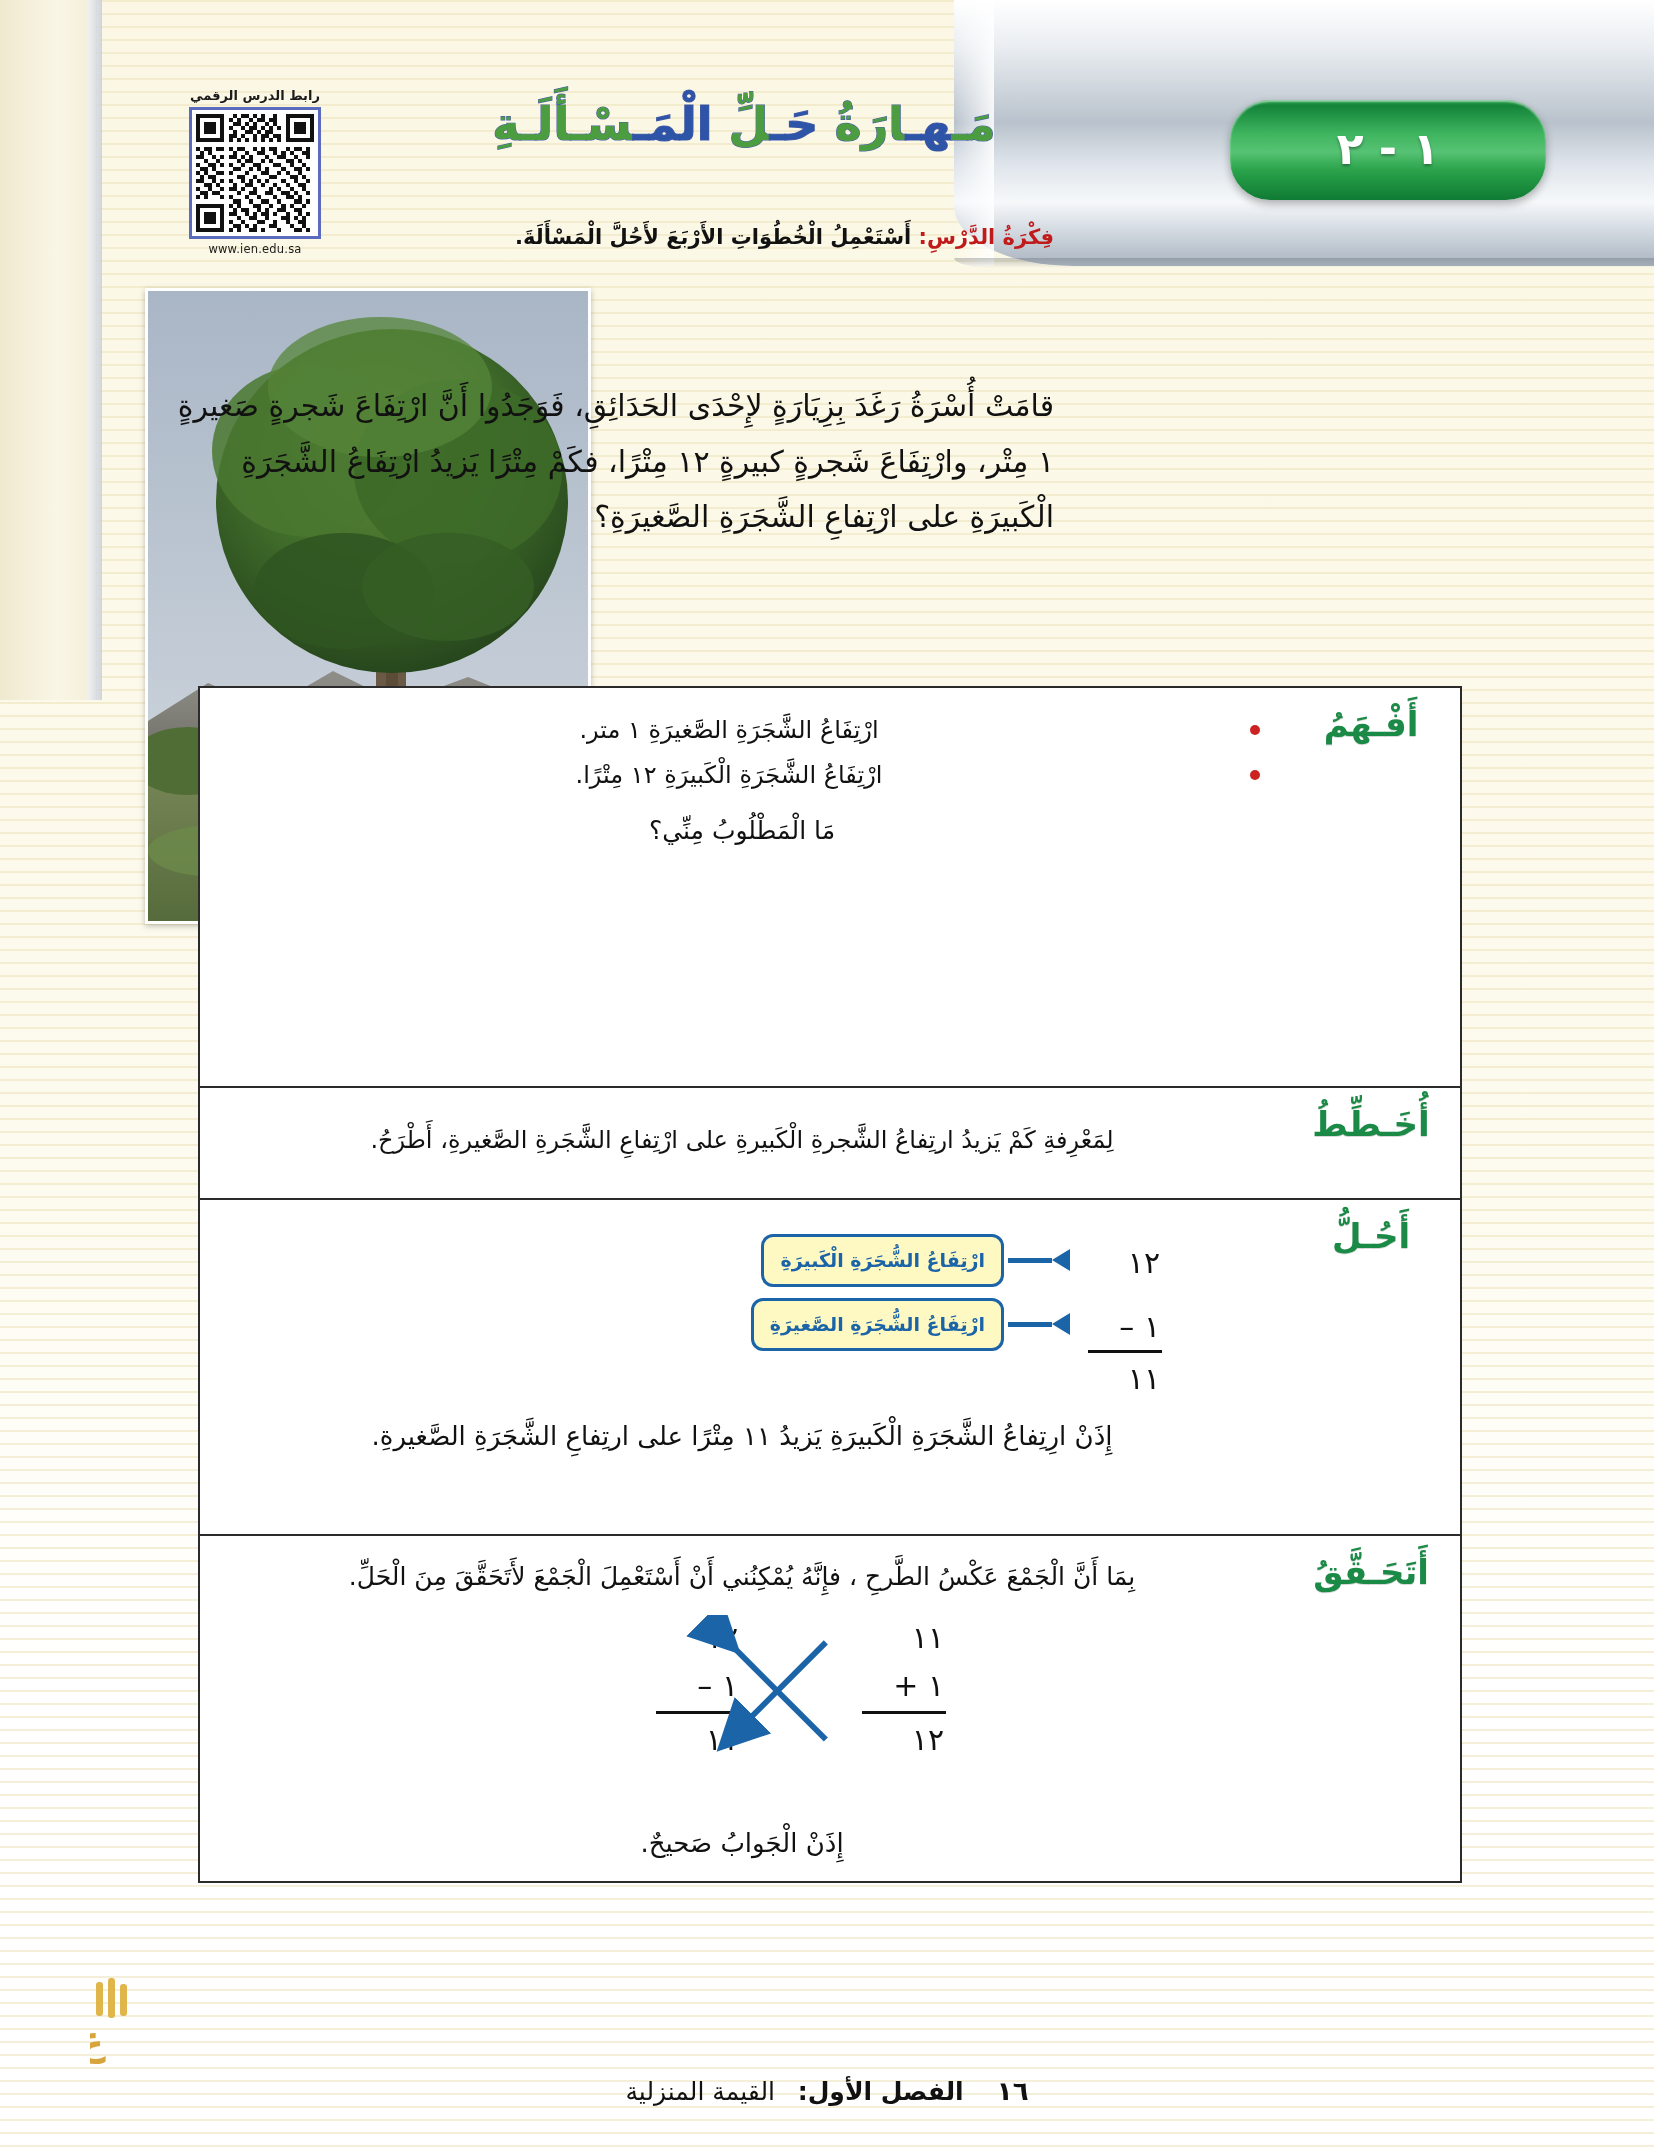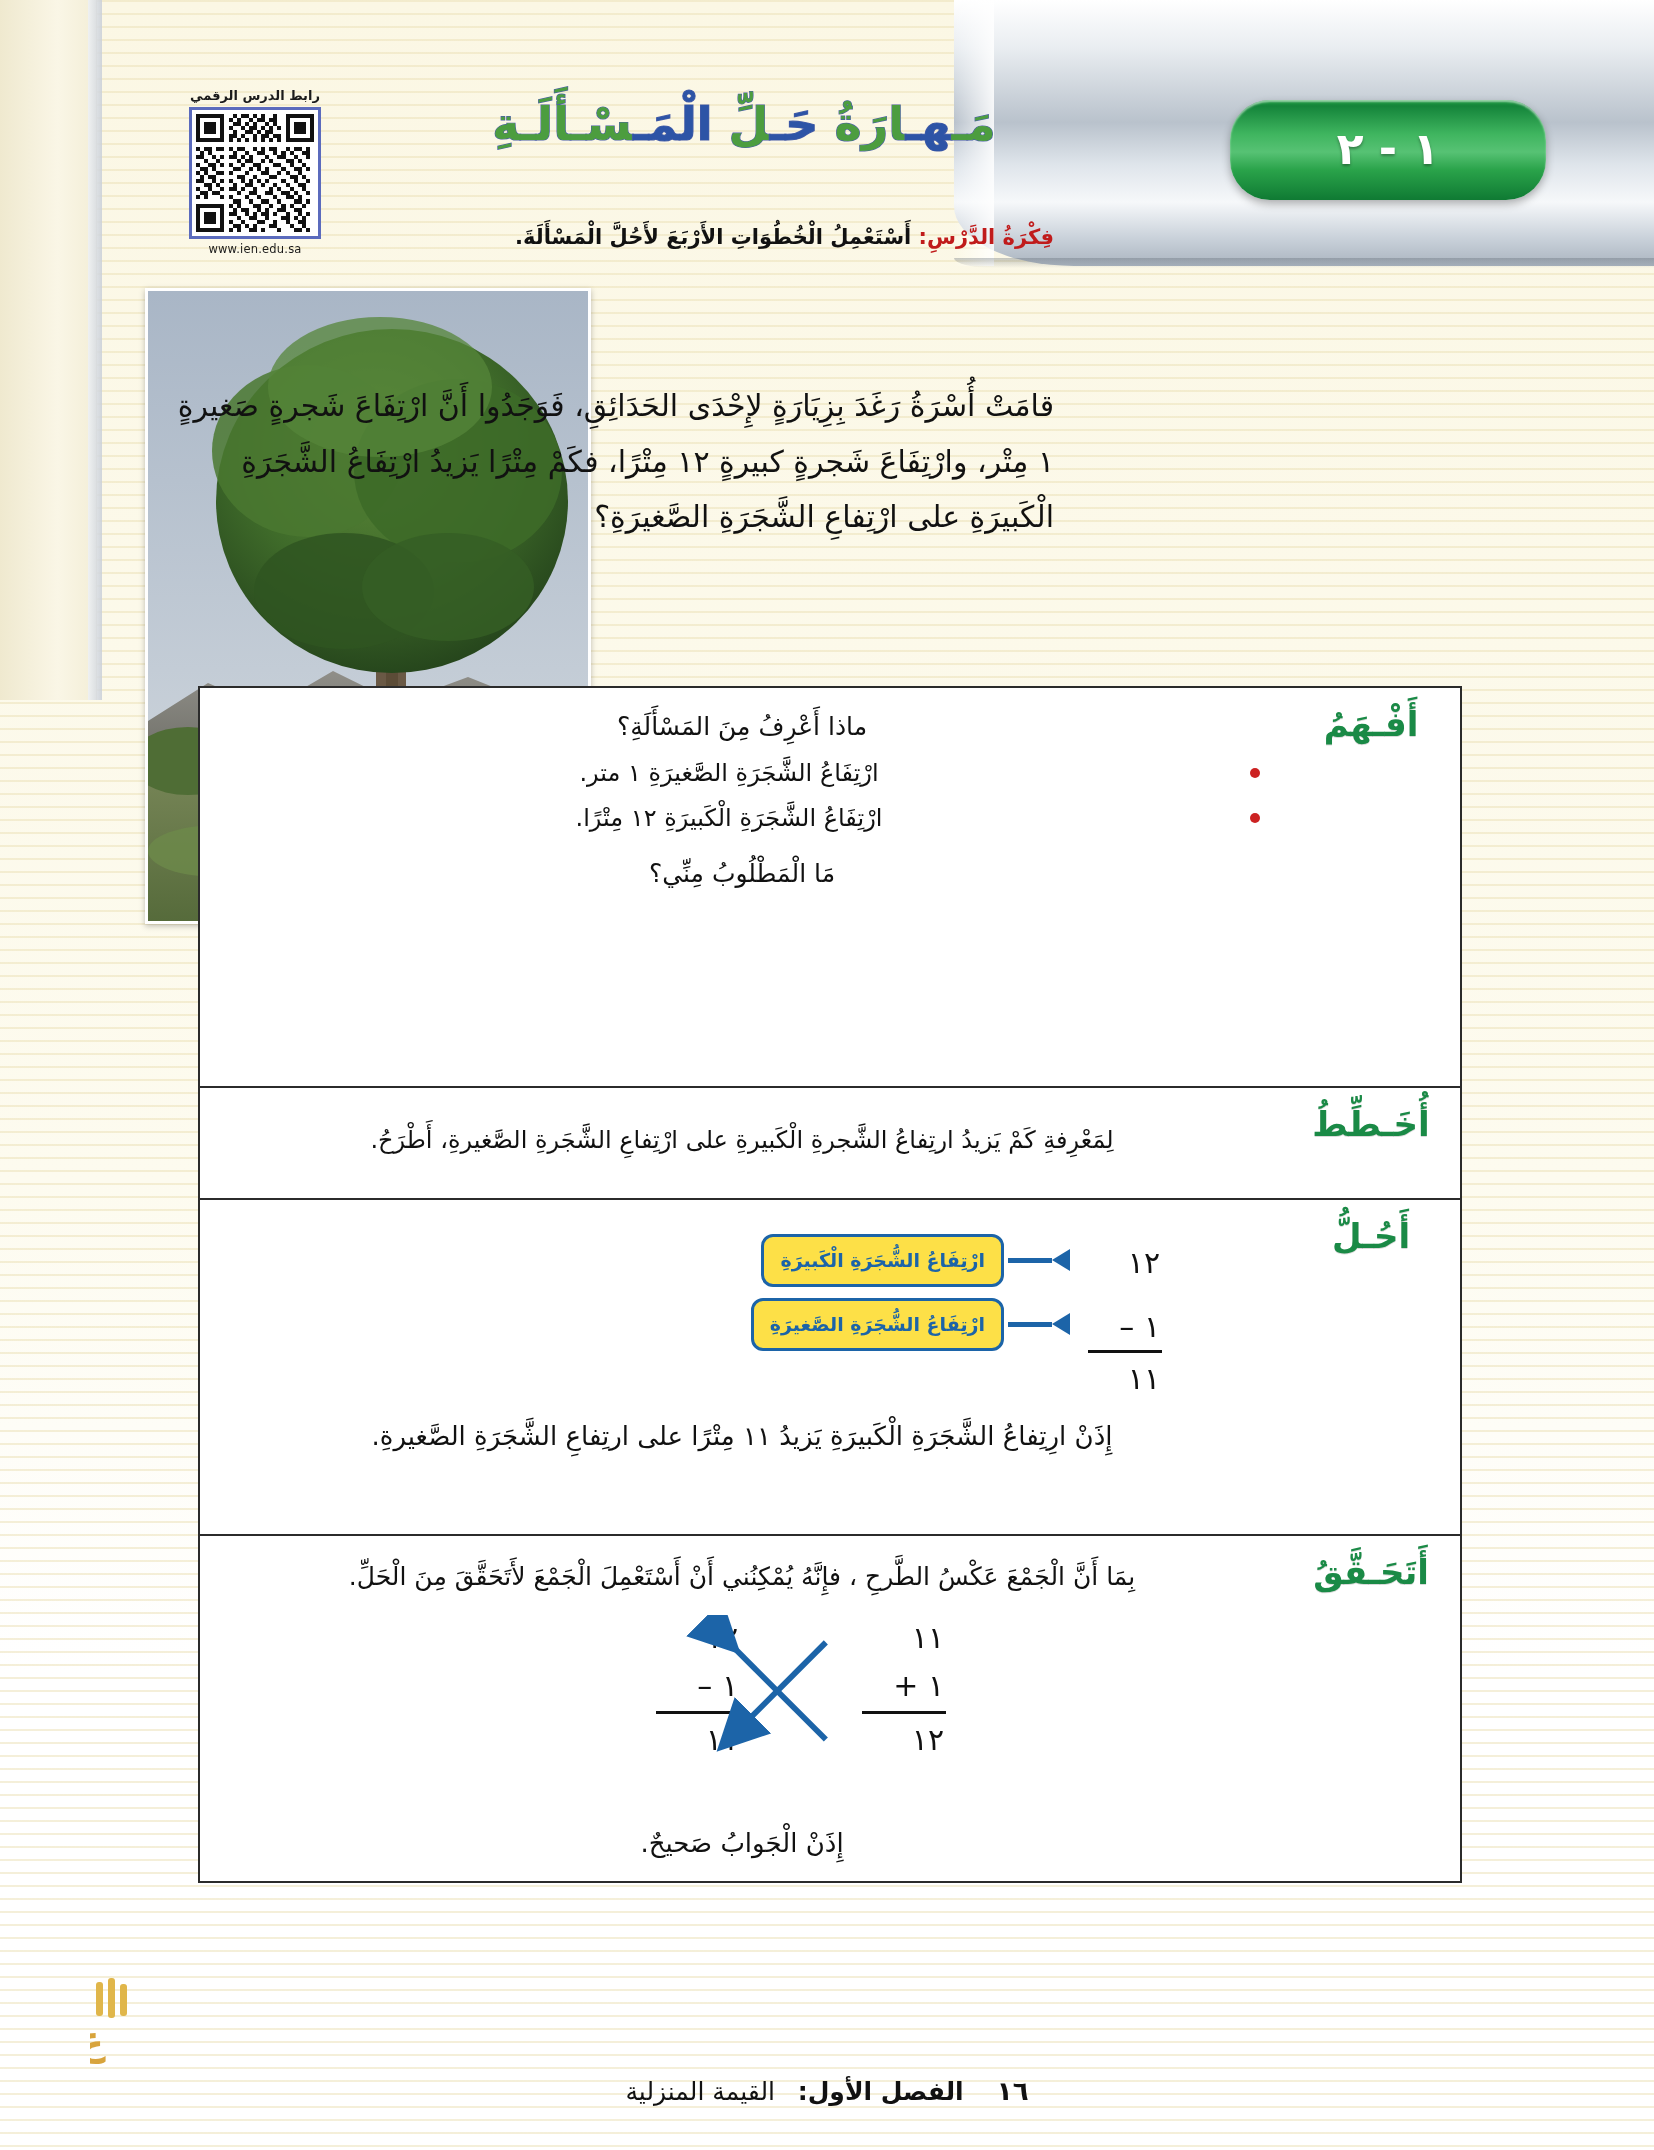--- a/index.html
+++ b/index.html
@@ -142,21 +142,21 @@
   ul.bullets li:before{
     content:"";position:absolute;right:6px;top:13px;width:10px;height:10px;
     border-radius:50%;background:#cc2222;
   }
 
   
   #solve-body{position:relative;min-height:300px;}
   .calc-wrap{position:relative;height:190px;}
   .tagbox{
     position:absolute;border:3px solid #1c64a8;border-radius:12px;
-    background:#fde047;color:#1c64a8;font-weight:bold;font-size:19px;
+    background:#fef9c3;color:#1c64a8;font-weight:bold;font-size:19px;
     padding:9px 16px;direction:rtl;white-space:nowrap;
   }
   .arrow{position:absolute;height:0;}
   .arrow .shaft{position:absolute;height:5px;background:#1c64a8;}
   .arrow .head{
     position:absolute;width:0;height:0;
     border-top:11px solid transparent;border-bottom:11px solid transparent;
     border-right:18px solid #1c64a8;
   }
   .digits{position:absolute;direction:ltr;text-align:right;font-size:30px;color:#111;font-weight:normal;}
@@ -339,21 +339,20 @@
   <div class="big">بداية</div>
   <div class="lat">b e a d a y a . c o m</div>
   <div class="ar">موقع بداية التعليمي</div>
 </div>
 
 <div id="steps">
 
   <div class="step" style="min-height:400px;">
     <div class="step-label">أَفْـهَمُ</div>
     <div class="step-body">
-      <div class="q-line">ماذا أَعْرِفُ مِنَ المَسْأَلَةِ؟</div>
       <ul class="bullets">
         <li>ارْتِفَاعُ الشَّجَرَةِ الصَّغيرَةِ ١ متر.</li>
         <li>ارْتِفَاعُ الشَّجَرَةِ الْكَبيرَةِ ١٢ مِتْرًا.</li>
       </ul>
       <div class="q-line" style="margin-top:18px;">مَا الْمَطْلُوبُ مِنِّي؟</div>
     </div>
   </div>
 
   <div class="step" style="min-height:112px;">
     <div class="step-label">أُخَـطِّطُ</div>

